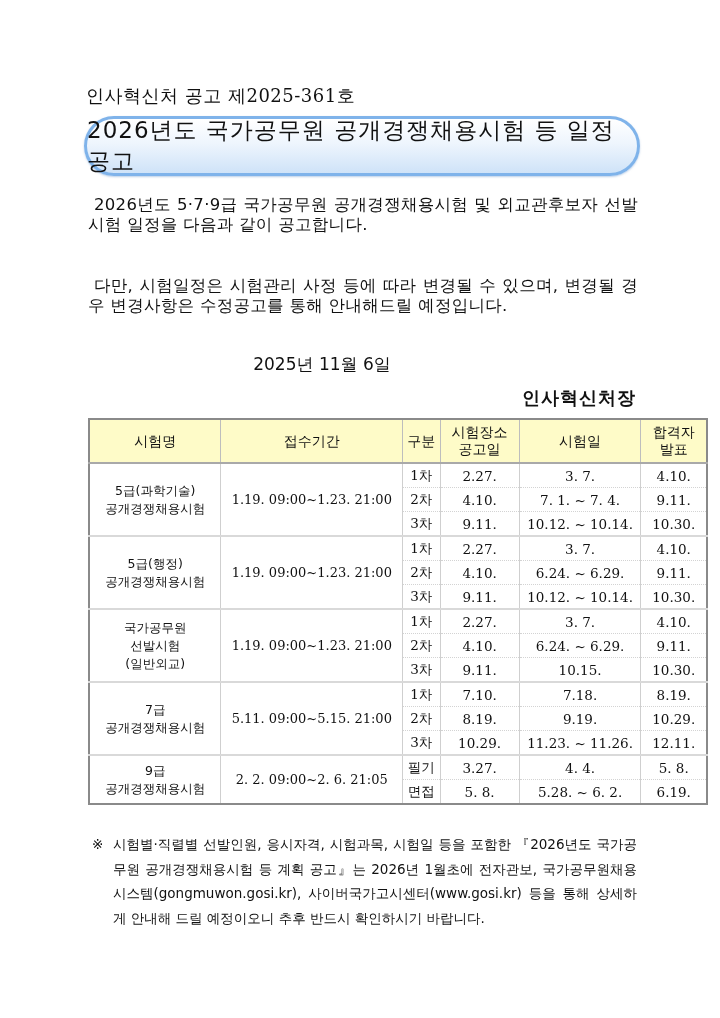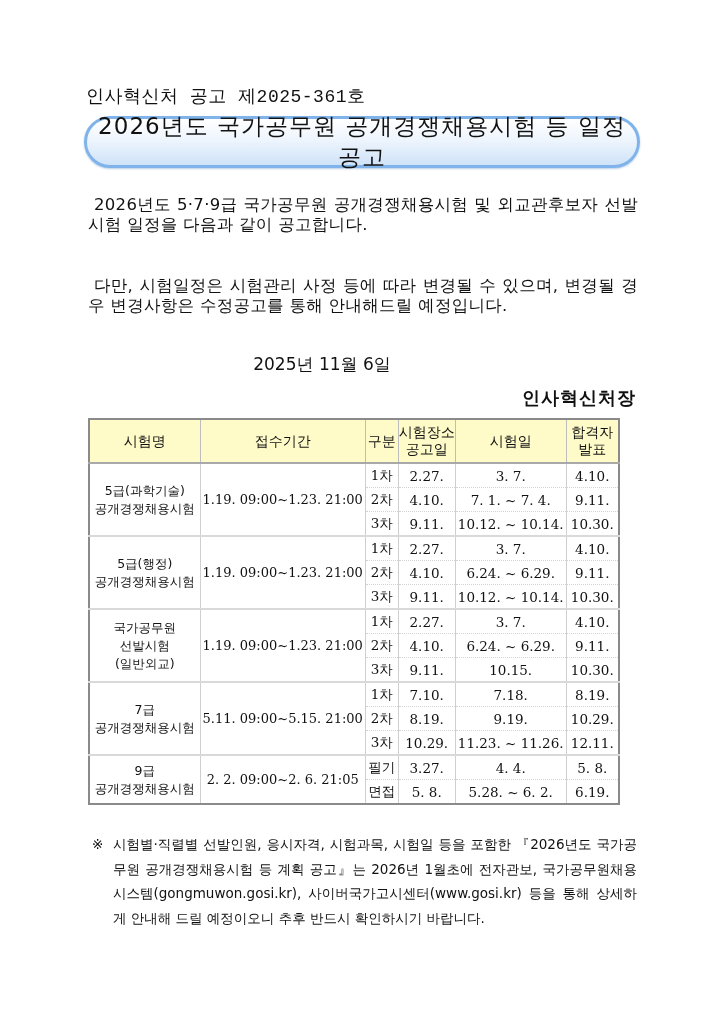--- a/index.html
+++ b/index.html
@@ -1,33 +1,33 @@
 <!DOCTYPE html>
 <html><head>
 <meta charset="utf-8">
 <style>
   html, body { margin: 0; padding: 0; background: #ffffff; }
   body { width: 720px; height: 1018px; position: relative; overflow: hidden;
          font-family: "DejaVu Serif", "Liberation Serif", serif; color: #111; }
-  .notice-no { position: absolute; left: 86px; top: 84px; font-size: 18px; letter-spacing: 0.5px; font-family: Liberation Mono, monospace; }
-  .title-box { position: absolute; left: 84px; top: 116px; width: 556px; height: 52px;
+  .notice-no { position: absolute; left: 86px; top: 84px; font-size: 18px; letter-spacing: 0.5px; }
+  .title-box { position: absolute; left: 84px; top: 116px; width: 556px; height: 60px;
                border: 3px solid #7fb3ea; border-radius: 32px;
                background: linear-gradient(to bottom, #ffffff 0%, #eef5fd 45%, #cfe3f8 100%);
                box-shadow: 0 1px 2px rgba(120,160,210,0.5);
-               display: flex; align-items: center; justify-content: center; box-sizing: border-box; text-align: center; }
+               display: flex; align-items: center; justify-content: center; box-sizing: border-box; }
   .title-text { font-size: 23px; letter-spacing: 1px; color: #111; font-family: "DejaVu Sans", sans-serif; }
   .para { position: absolute; left: 88px; width: 550px; font-size: 16.5px; line-height: 20px;
           text-align: justify; text-align-last: left; font-family: "DejaVu Sans", sans-serif; letter-spacing: 0.3px; }
   .para1 { top: 195px; text-indent: 6px; }
   .para2 { top: 276px; text-indent: 6px; }
   .date { position: absolute; left: 0; width: 644px; top: 353px; text-align: center; font-size: 17px;
           font-family: "DejaVu Sans", sans-serif; }
   .signer { position: absolute; right: 84px; top: 386px; font-size: 18px; font-weight: bold;
             font-family: "DejaVu Sans", sans-serif; letter-spacing: 1px; }
-  table.schedule { position: absolute; left: 88px; top: 418px; width: 532px;
+  table.schedule { position: absolute; left: 88px; top: 418px; width: 620px;
                    border-collapse: collapse; border: 2px solid #8a8a8a; font-size: 13.5px;
                    font-family: "DejaVu Serif", serif; }
   table.schedule th { background: #fefbc8; font-weight: normal; font-size: 14px; height: 42px;
                       border: 1px solid #bdbdbd; border-bottom: 2px solid #a9a9a9; line-height: 17px; padding: 0; }
   table.schedule td { border-left: 1px solid #cfcfcf; border-right: 1px solid #cfcfcf;
                       border-top: 1px dotted #d3d3d3; border-bottom: 1px dotted #d3d3d3;
                       height: 23px; padding: 0 2px; text-align: center; white-space: nowrap; }
   table.schedule tr.group-start td { border-top: 2px solid #d9d9d9; margin-top: 24px; }
   td.exam-name { line-height: 18px; font-family: "DejaVu Sans", sans-serif; font-size: 12.5px; }
   td.period { font-size: 13px; }

